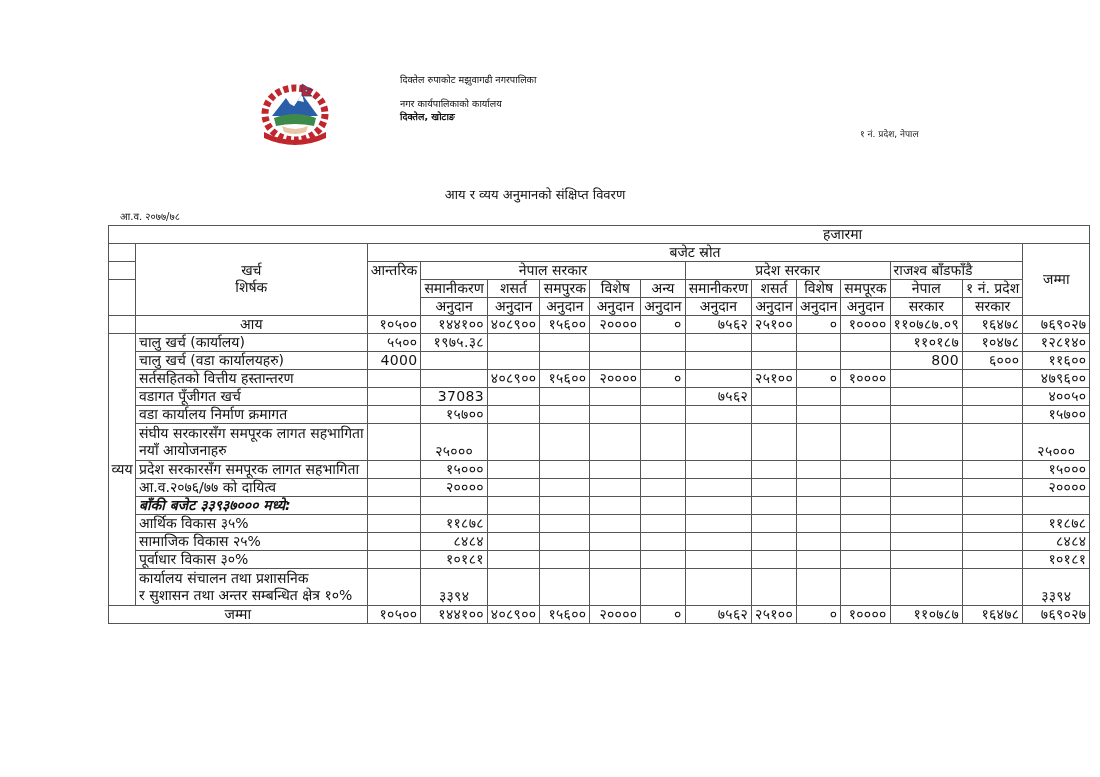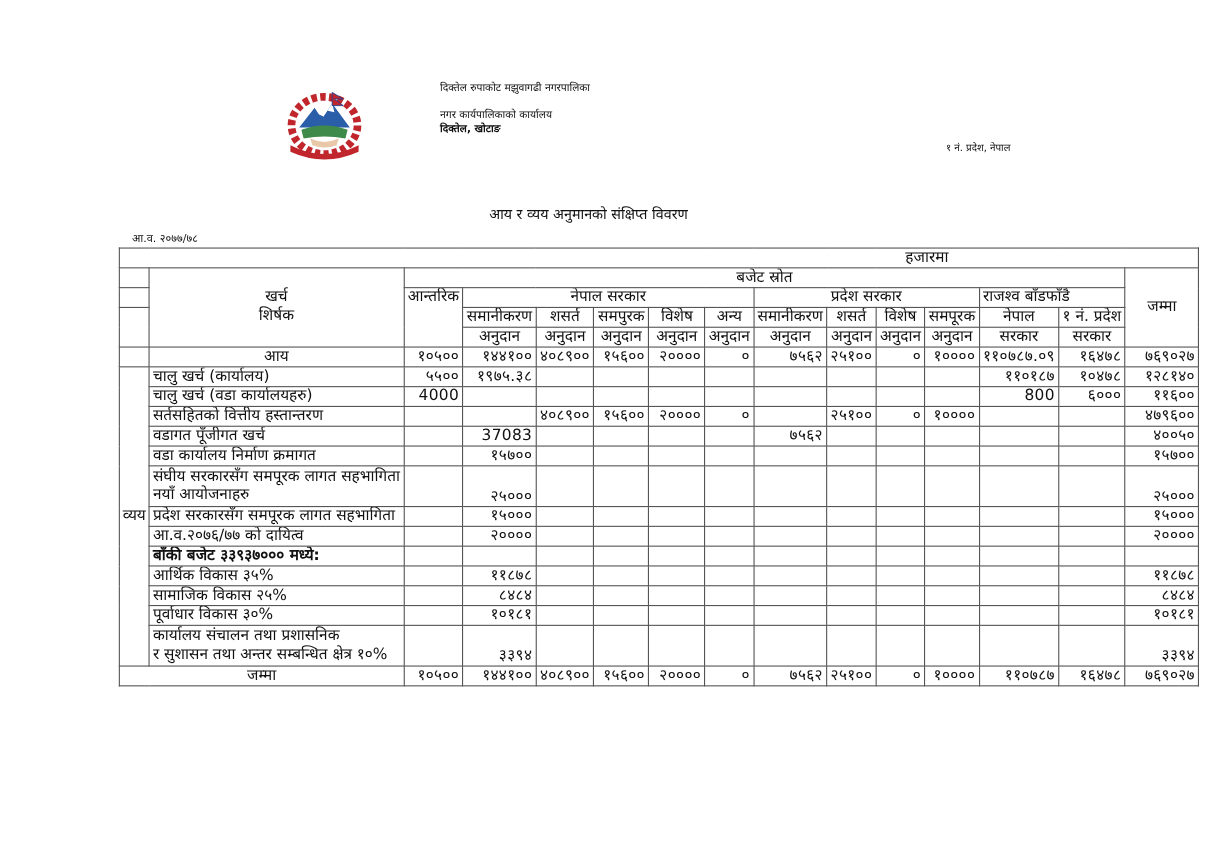--- a/index.html
+++ b/index.html
@@ -10,22 +10,22 @@
   #logo { left:256px; top:80px; width:78px; height:68px; }
   #province { left:860px; top:127px; font-size:9px; }
   #title { left:285px; width:500px; top:185px; text-align:center; font-size:13px; }
   #fy { left:120px; top:209px; font-size:10px; }
   table.budget { position:absolute; left:108px; top:225px; border-collapse:collapse;
                  border:1.5px solid #444; table-layout:fixed; font-size:14px; }
   table.budget td { border:1px solid #555; padding:0 3px; height:17px; line-height:17px;
                     white-space:nowrap; overflow:hidden; }
   td.num { text-align:right; font-family:"DejaVu Sans", sans-serif; letter-spacing:0.3px; }
   td.c { text-align:center; }
-  td.bold { font-weight:bold; }
-  td.tall { height:36px !important; line-height:17px; vertical-align:bottom; }
+  td.bold { font-weight:bold;font-style:italic; }
+  td.tall { height:36px !important; line-height:17px; vertical-align:bottom;text-align:center; }
   td.twoline { white-space:normal; line-height:18px; }
   .thick-top td { border-top:1.5px solid #444; }
 </style>
 </head>
 <body>
 
 <div class="abs" id="logo">
   <svg width="78" height="68" viewBox="0 0 78 68">
     <ellipse cx="39" cy="34" rx="30" ry="26" fill="none" stroke="#c0262b" stroke-width="7" stroke-dasharray="5 3"></ellipse>
     <path d="M16 36 L30 18 L38 26 L46 14 L62 36 Z" fill="#2b5ea8"></path>

